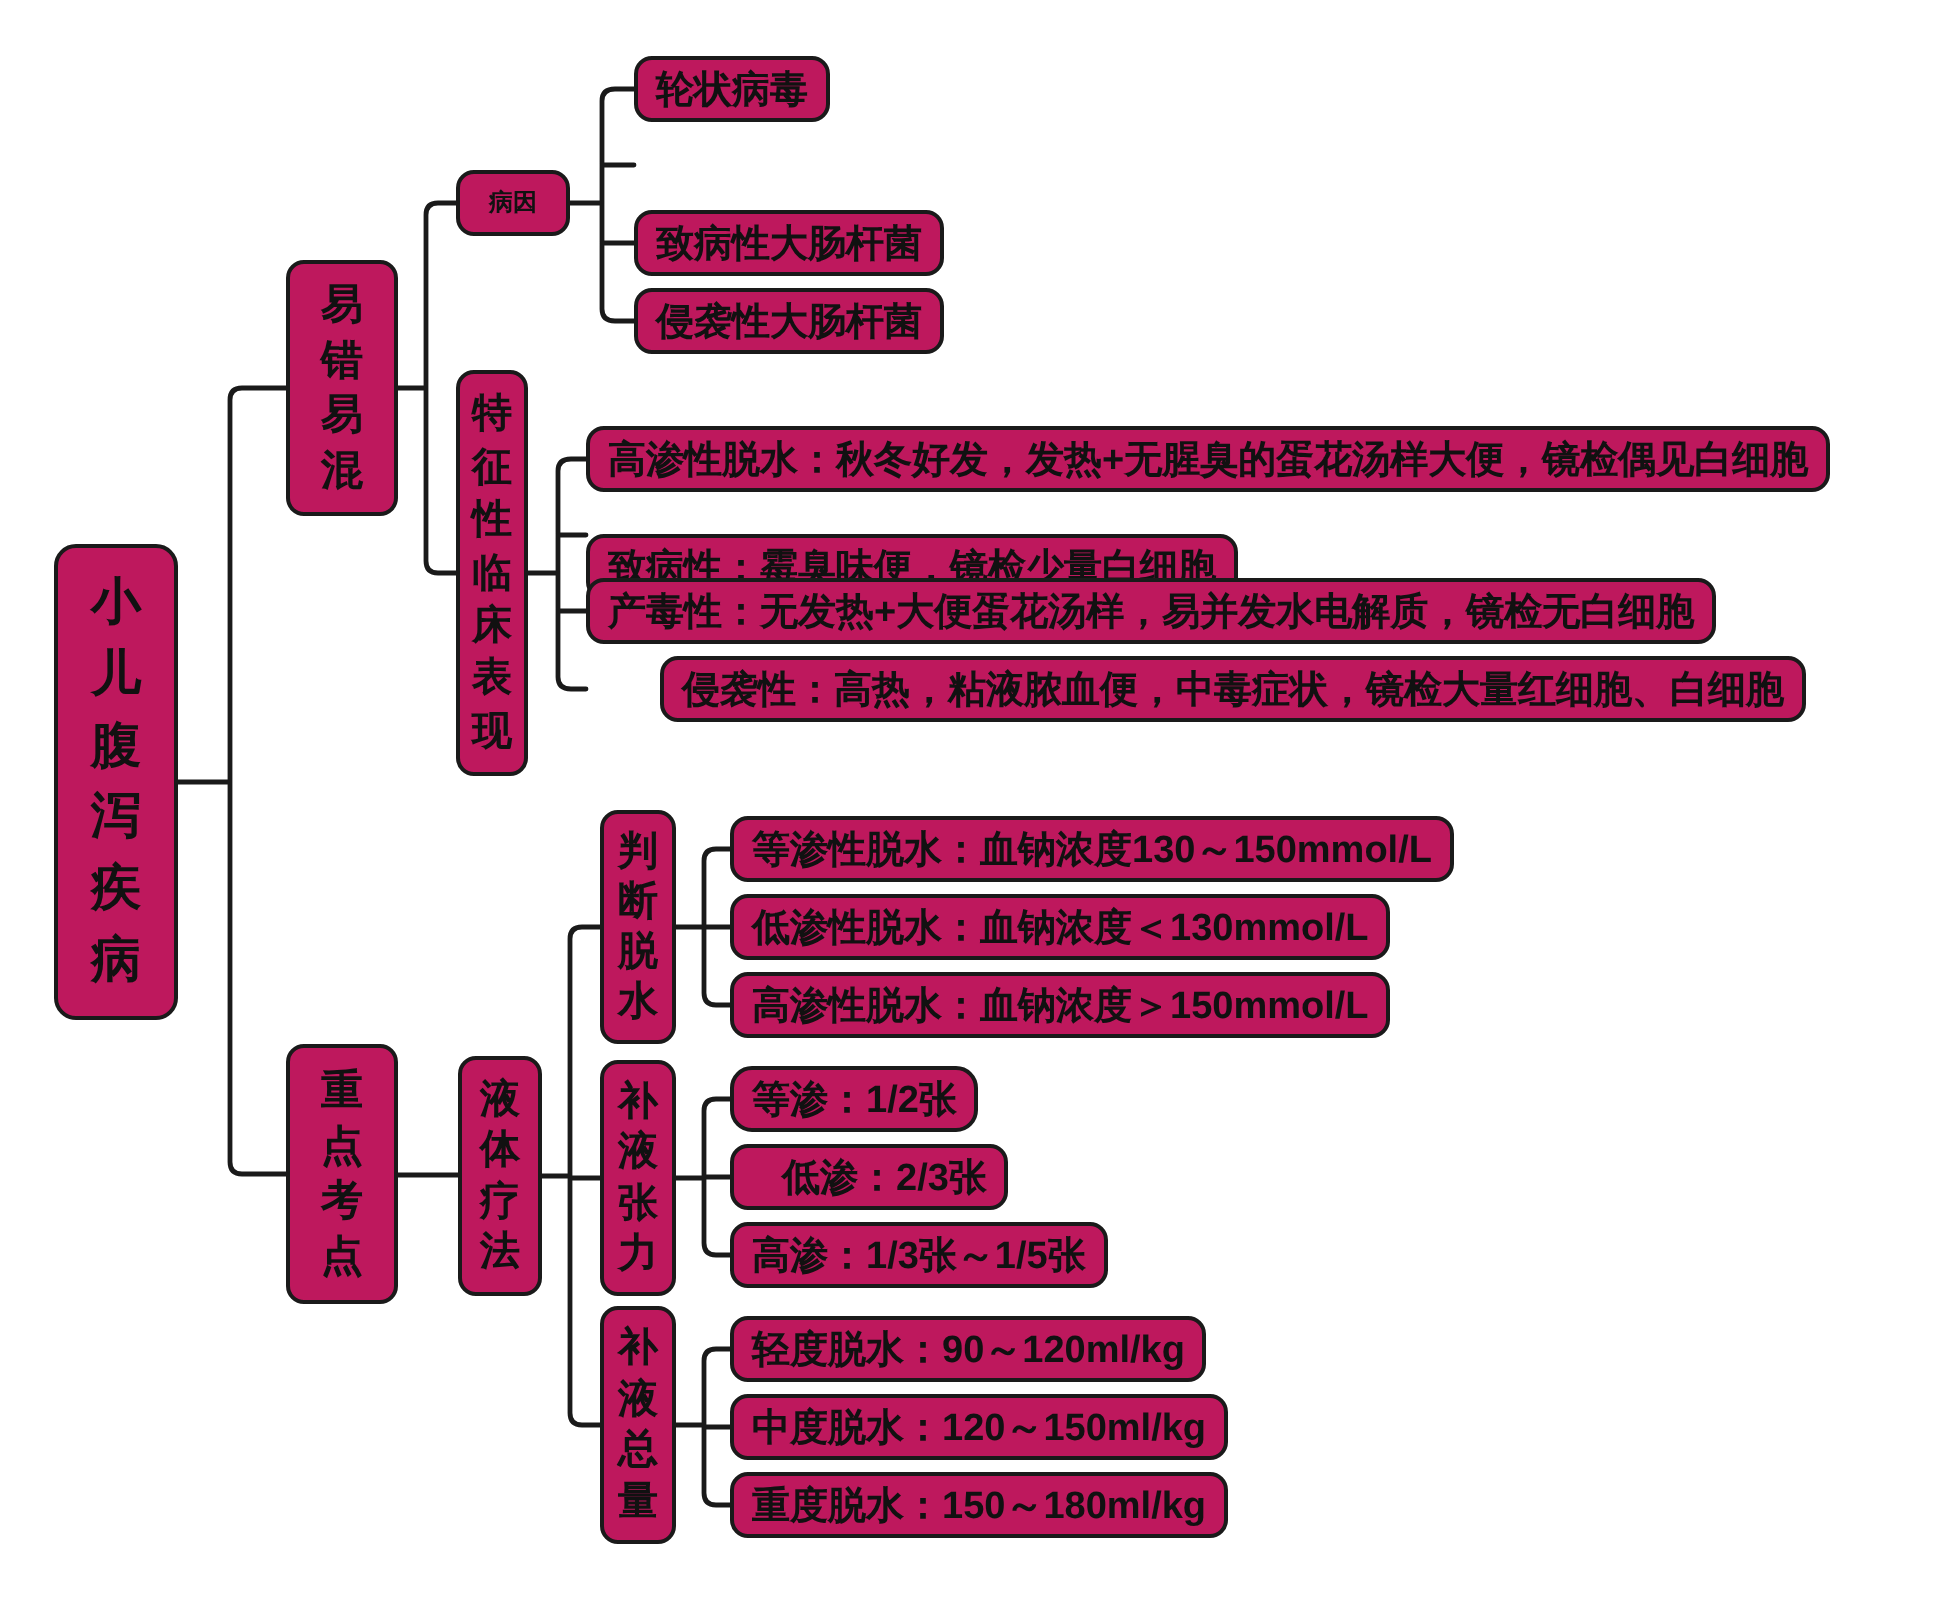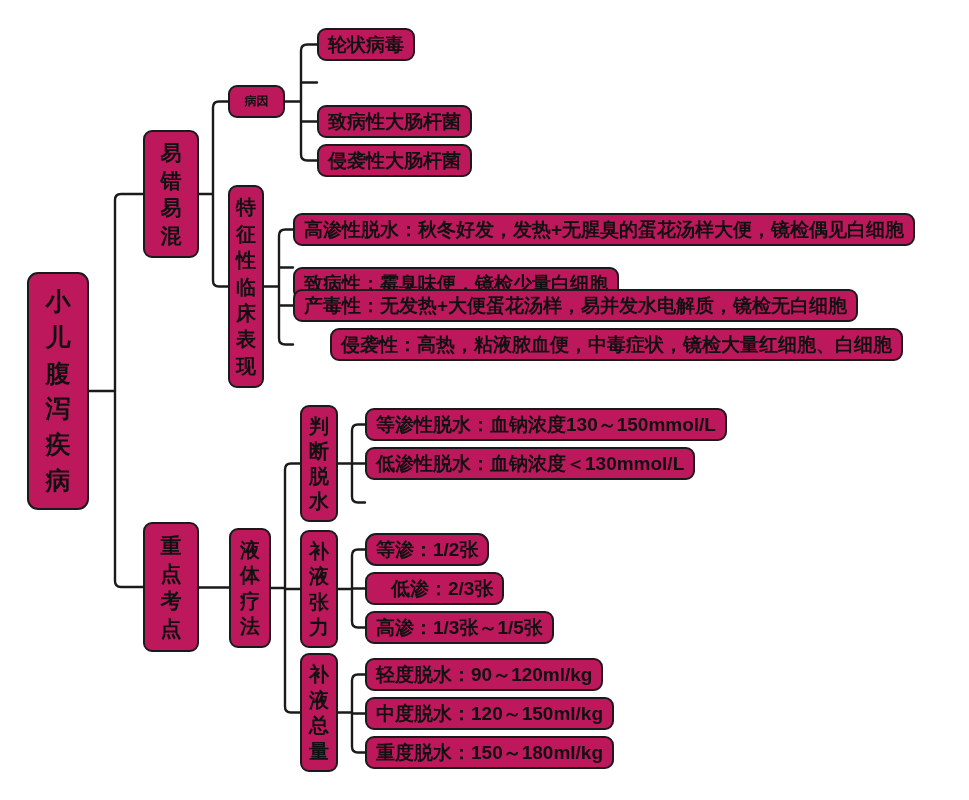--- a/index.html
+++ b/index.html
@@ -93,20 +93,21 @@
 
   <div class="box vnode" style="left:300px; top:405px; width:38px; height:117px;">
       <div>判</div>
       <div>断</div>
       <div>脱</div>
       <div>水</div>
     </div>
 
   <div class="box leaf" style="left:365px; top:408px;">等渗性脱水：血钠浓度130～150mmol/L</div>
   <div class="box leaf" style="left:365px; top:447px;">低渗性脱水：血钠浓度＜130mmol/L</div>
+  <div class="box leaf" style="left:365px; top:486px;">高渗性脱水：血钠浓度＞150mmol/L</div>
 
   <div class="box vnode" style="left:300px; top:530px; width:38px; height:118px;">
       <div>补</div>
       <div>液</div>
       <div>张</div>
       <div>力</div>
     </div>
 
   <div class="box leaf" style="left:365px; top:533px;border-radius:11px;">等渗：1/2张</div>
   <div class="box leaf" style="left:365px; top:572px;padding-left:24px;">低渗：2/3张</div>

